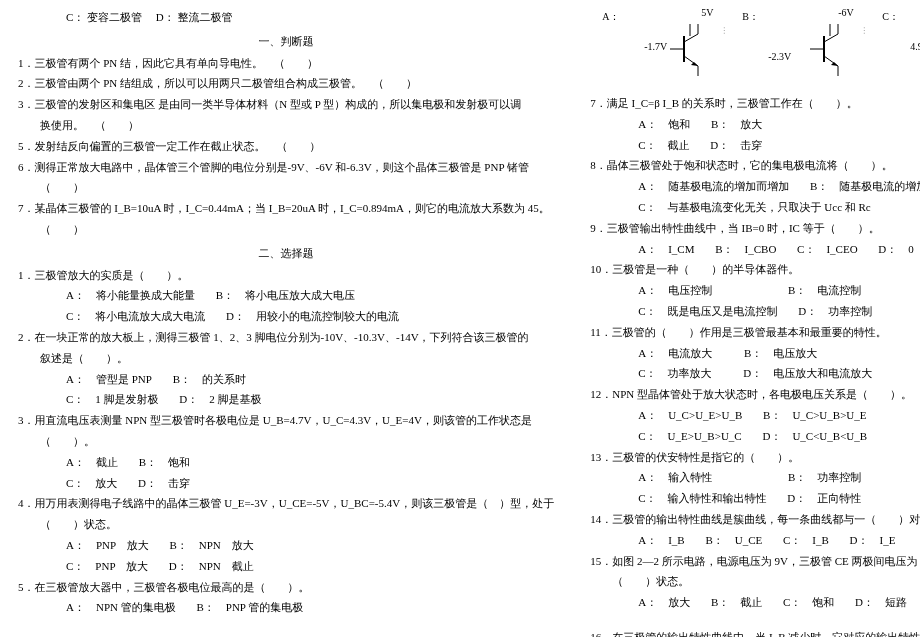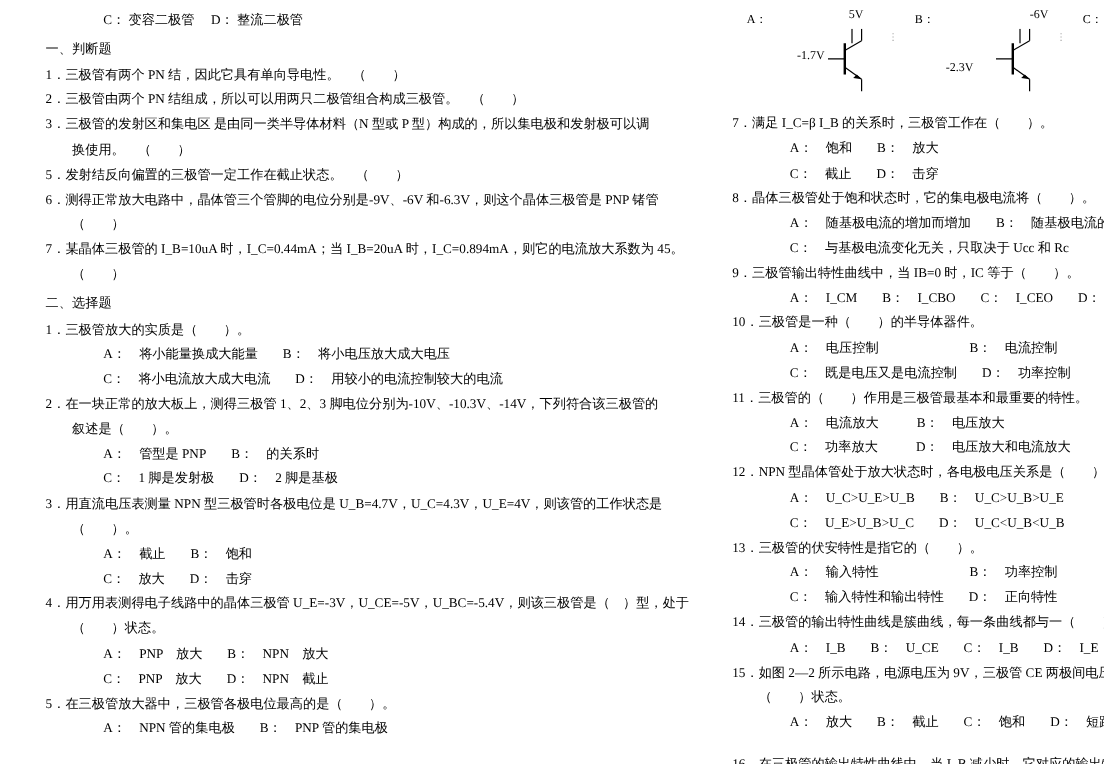--- a/index.html
+++ b/index.html
@@ -12,23 +12,23 @@
       width: 920px;
       height: 637px;
       display: flex;
       padding: 8px 0;
     }
     .column {
       flex: 1;
       padding: 0 18px;
       position: relative;
     }
-    .column-left { border-right: none; margin-left: 20px; }
+    .column-left { border-right: none; }
     .line { margin-bottom: 1px; white-space: nowrap; }
-    .section-title { margin: 4px 0 2px 0; }
+    .section-title { margin: 4px 0 2px 0; text-align: center; }
     .indent2 { padding-left: 48px; }
     .opts { padding-left: 48px; }
     .opts span { margin-right: 18px; }
     .diagram-row { display: flex; gap: 30px; padding-left: 40px; margin: 6px 0 10px 0; }
     .trans-box {
       width: 110px; height: 70px;
       position: relative;
       font-size: 10px;
     }
     .trans-box .lbl { position: absolute; }
@@ -108,21 +108,21 @@
     <span>B：　PNP 管的集电极</span>
   </div>
 
 </div>
 
 <div class="column">
 
   <div class="diagram-row">
     <div class="trans-box">
       <span class="lbl" style="left:-28px;top:-6px;">A：</span>
-      <span class="lbl" style="left:57px;top:-10px;">5V</span>
+      <span class="lbl" style="left:71px;top:-10px;">5V</span>
       <span class="lbl" style="left:-2px;top:24px;margin-left:16px;">-1.7V</span>
       <svg class="trans-svg" width="40" height="55">
         <line x1="20" y1="0" x2="20" y2="12" stroke="#000"></line>
         <line x1="14" y1="12" x2="14" y2="38" stroke="#000" stroke-width="2"></line>
         <line x1="14" y1="18" x2="28" y2="10" stroke="#000"></line>
         <line x1="14" y1="32" x2="28" y2="42" stroke="#000"></line>
         <polygon points="24,38 28,42 21,41" fill="#000"></polygon>
         <line x1="0" y1="25" x2="14" y2="25" stroke="#000"></line>
         <line x1="28" y1="42" x2="28" y2="52" stroke="#000"></line>
         <line x1="28" y1="10" x2="28" y2="0" stroke="#000"></line>

